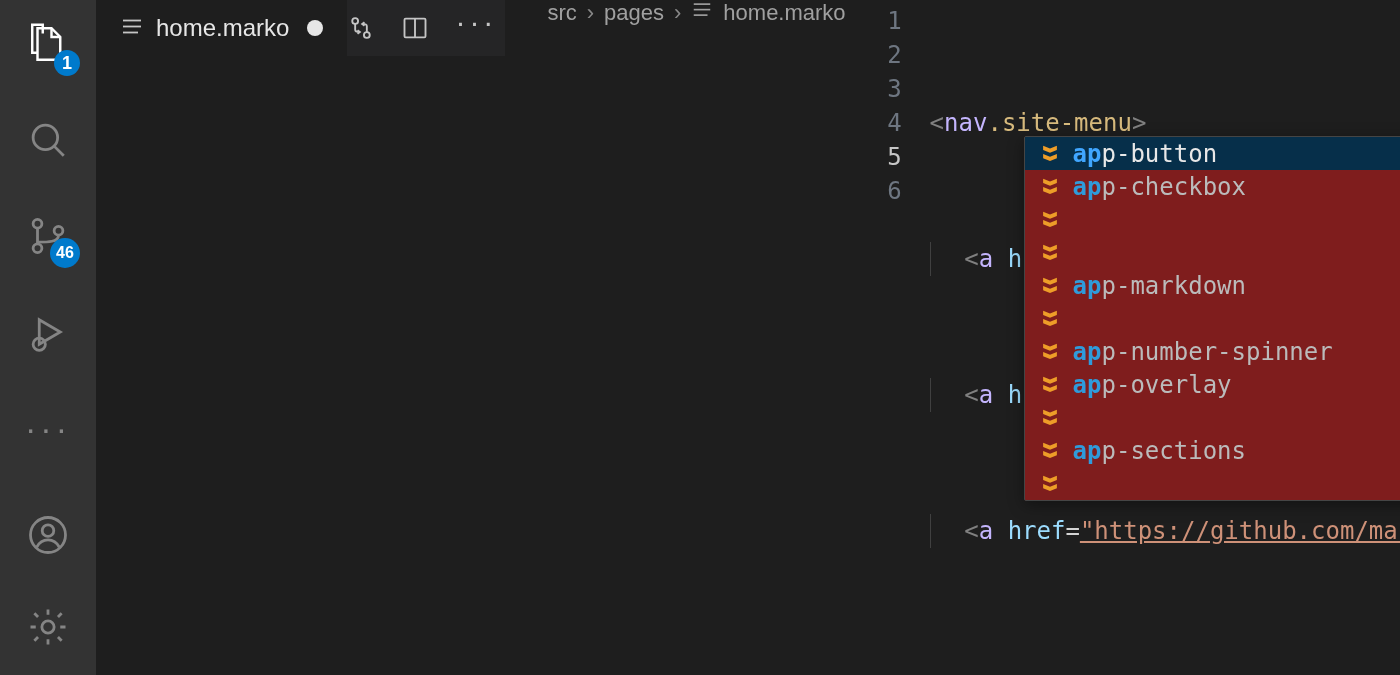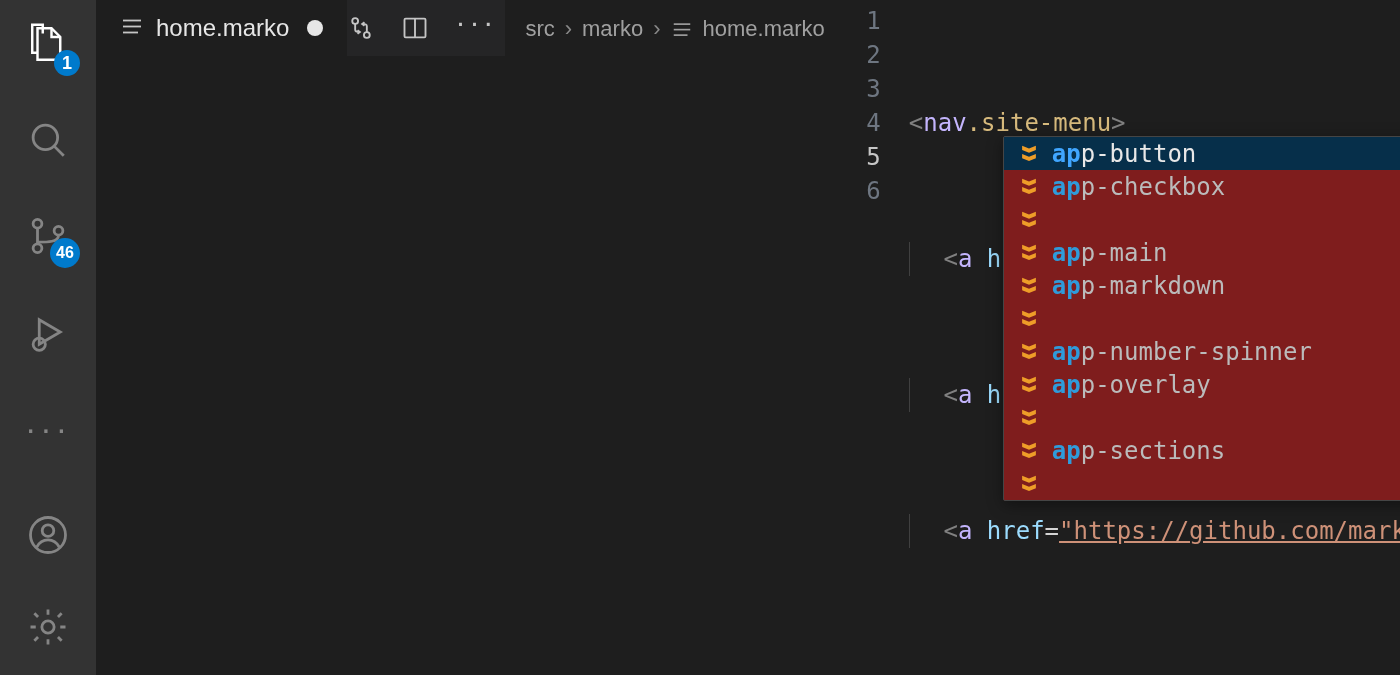--- a/index.html
+++ b/index.html
@@ -104,25 +104,26 @@
     padding-right: 22px;
     color: #c5c5c5;
   }
   .tab-actions svg, .tab-actions .more { width: 28px; height: 28px; }
   .tab-actions .more { font-size: 30px; letter-spacing: 4px; line-height: 0.5; }
 
   
   .breadcrumbs {
     height: 42px;
     display: flex;
-    align-items: flex-end;
+    align-items: flex-start;
     gap: 10px;
     padding-left: 20px;
     font-size: 22px;
     color: #a0a0a0;
+    margin-left: 22px;
   }
   .breadcrumbs .chev { color: #888; }
   .breadcrumbs .crumb-icon { width: 22px; height: 22px; }
 
   
   .editor {
     flex: 1;
     display: flex;
     font-family: "SF Mono", Menlo, Consolas, monospace;
     font-size: 24px;
@@ -291,21 +292,21 @@
         <rect x="3" y="4" width="18" height="16" rx="1"></rect>
           <line x1="12" y1="4" x2="12" y2="20"></line>
       </svg>
       <span class="more">···</span>
     </div>
   </div>
 
   <div class="breadcrumbs">
     <span>src</span>
     <span class="chev">›</span>
-    <span>marko</span>
+    <span>pages</span>
     <span class="chev">›</span>
     <svg class="crumb-icon" viewBox="0 0 16 16" fill="none" stroke="currentColor" stroke-width="1.2">
       <line x1="2" y1="3" x2="14" y2="3"></line>
         <line x1="2" y1="7" x2="14" y2="7"></line>
         <line x1="2" y1="11" x2="12" y2="11"></line>
     </svg>
     <span>home.marko</span>
   </div>
 
   <div class="editor">
@@ -333,21 +334,21 @@
 
       
       <div class="suggest" id="suggest"><div class="row sel"><svg viewBox="0 0 16 16" class="icn">
               <path fill="currentColor" d="M3 2l5 2 5-2v3l-5 2-5-2V2zm0 6l5 2 5-2v3l-5 2-5-2V8z"></path>
             </svg><span class="label"><span class="hl">ap</span>p-button</span></div><div class="row"><svg viewBox="0 0 16 16" class="icn">
               <path fill="currentColor" d="M3 2l5 2 5-2v3l-5 2-5-2V2zm0 6l5 2 5-2v3l-5 2-5-2V8z"></path>
             </svg><span class="label"><span class="hl">ap</span>p-checkbox</span></div><div class="row"><svg viewBox="0 0 16 16" class="icn">
               <path fill="currentColor" d="M3 2l5 2 5-2v3l-5 2-5-2V2zm0 6l5 2 5-2v3l-5 2-5-2V8z"></path>
             </svg></div><div class="row"><svg viewBox="0 0 16 16" class="icn">
               <path fill="currentColor" d="M3 2l5 2 5-2v3l-5 2-5-2V2zm0 6l5 2 5-2v3l-5 2-5-2V8z"></path>
-            </svg><span class="label"><span class="hl">ap</span>p-main</span></div><div class="row"><svg viewBox="0 0 16 16" class="icn">
+            </svg></div><div class="row"><svg viewBox="0 0 16 16" class="icn">
               <path fill="currentColor" d="M3 2l5 2 5-2v3l-5 2-5-2V2zm0 6l5 2 5-2v3l-5 2-5-2V8z"></path>
             </svg><span class="label"><span class="hl">ap</span>p-markdown</span></div><div class="row"><svg viewBox="0 0 16 16" class="icn">
               <path fill="currentColor" d="M3 2l5 2 5-2v3l-5 2-5-2V2zm0 6l5 2 5-2v3l-5 2-5-2V8z"></path>
             </svg></div><div class="row"><svg viewBox="0 0 16 16" class="icn">
               <path fill="currentColor" d="M3 2l5 2 5-2v3l-5 2-5-2V2zm0 6l5 2 5-2v3l-5 2-5-2V8z"></path>
             </svg><span class="label"><span class="hl">ap</span>p-number-spinner</span></div><div class="row"><svg viewBox="0 0 16 16" class="icn">
               <path fill="currentColor" d="M3 2l5 2 5-2v3l-5 2-5-2V2zm0 6l5 2 5-2v3l-5 2-5-2V8z"></path>
             </svg><span class="label"><span class="hl">ap</span>p-overlay</span></div><div class="row"><svg viewBox="0 0 16 16" class="icn">
               <path fill="currentColor" d="M3 2l5 2 5-2v3l-5 2-5-2V2zm0 6l5 2 5-2v3l-5 2-5-2V8z"></path>
             </svg></div><div class="row"><svg viewBox="0 0 16 16" class="icn">

